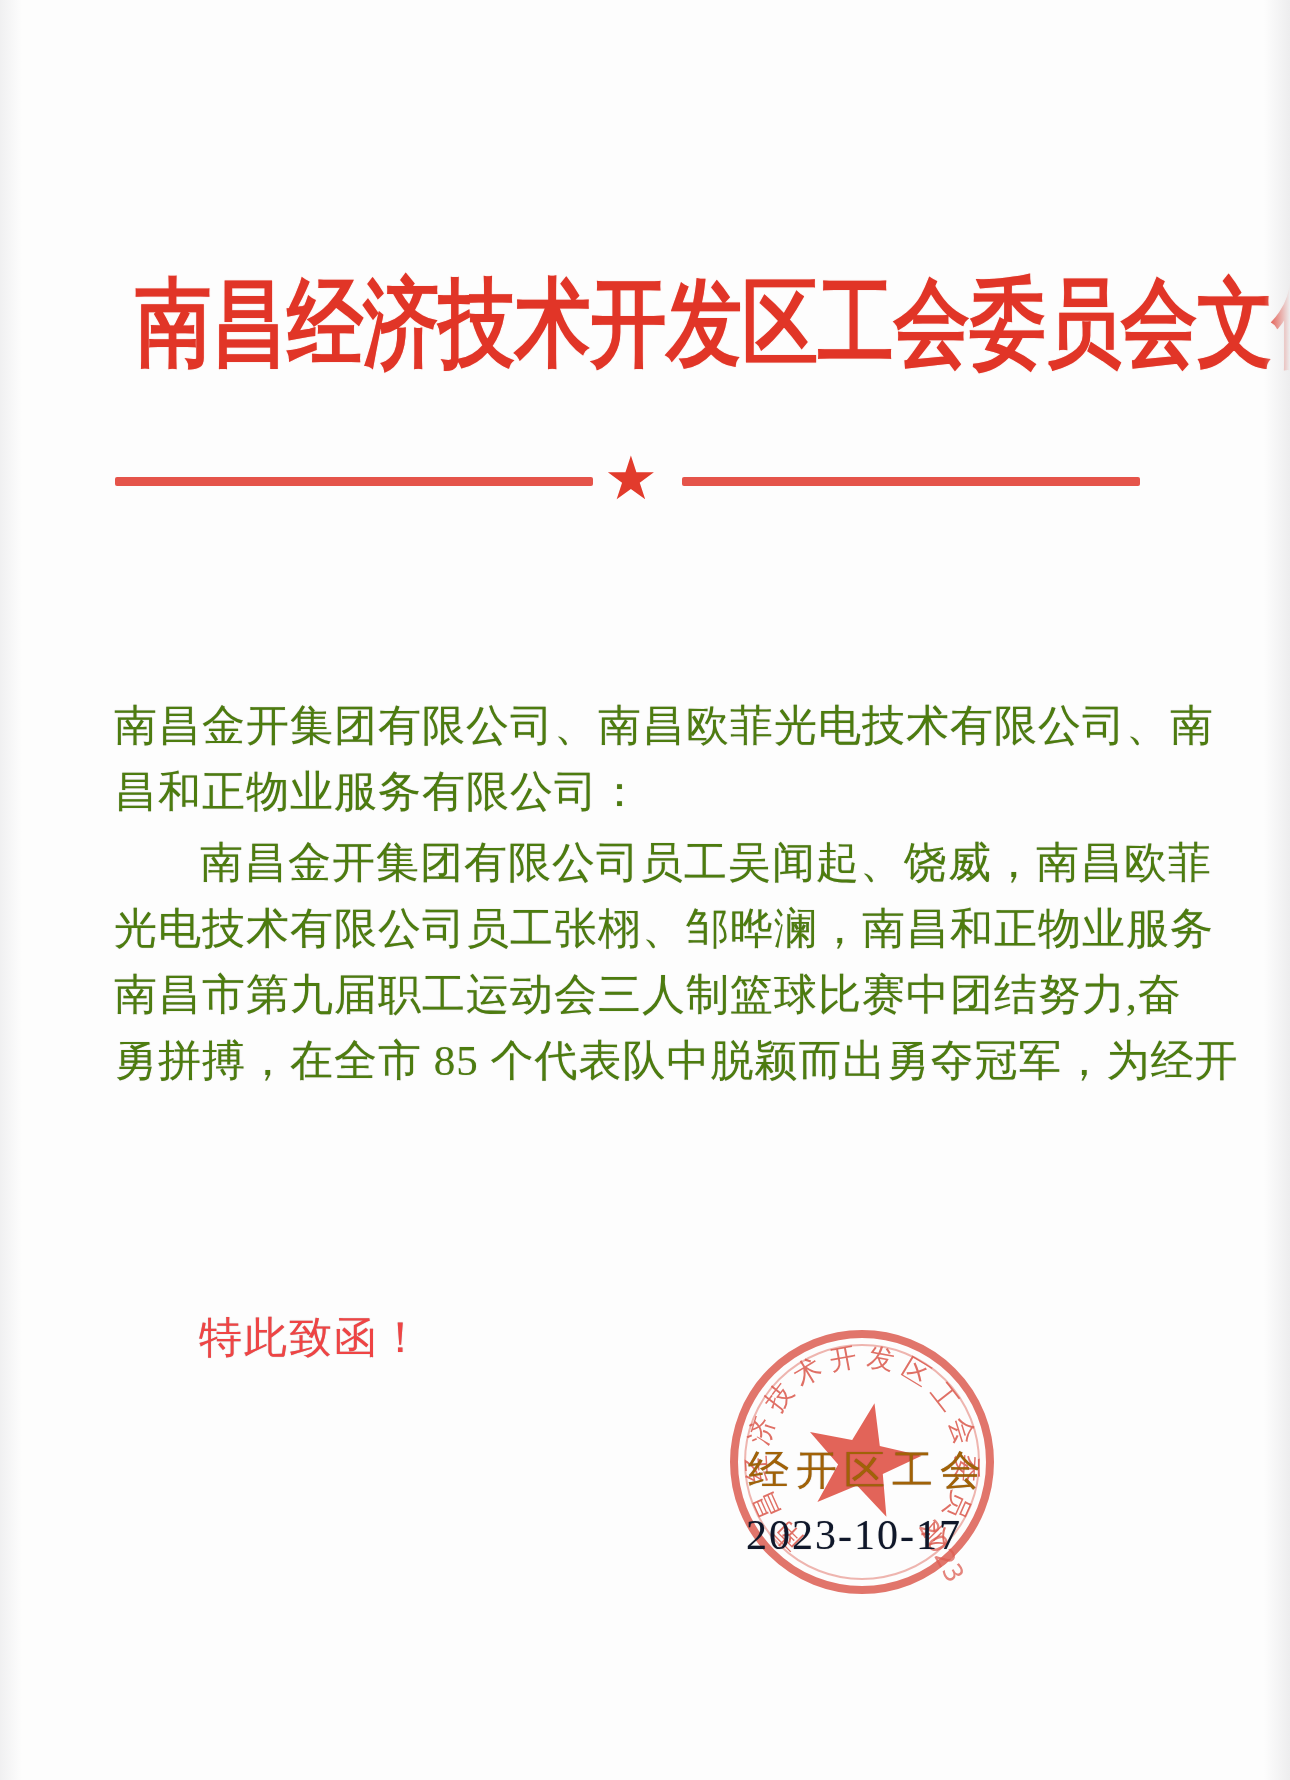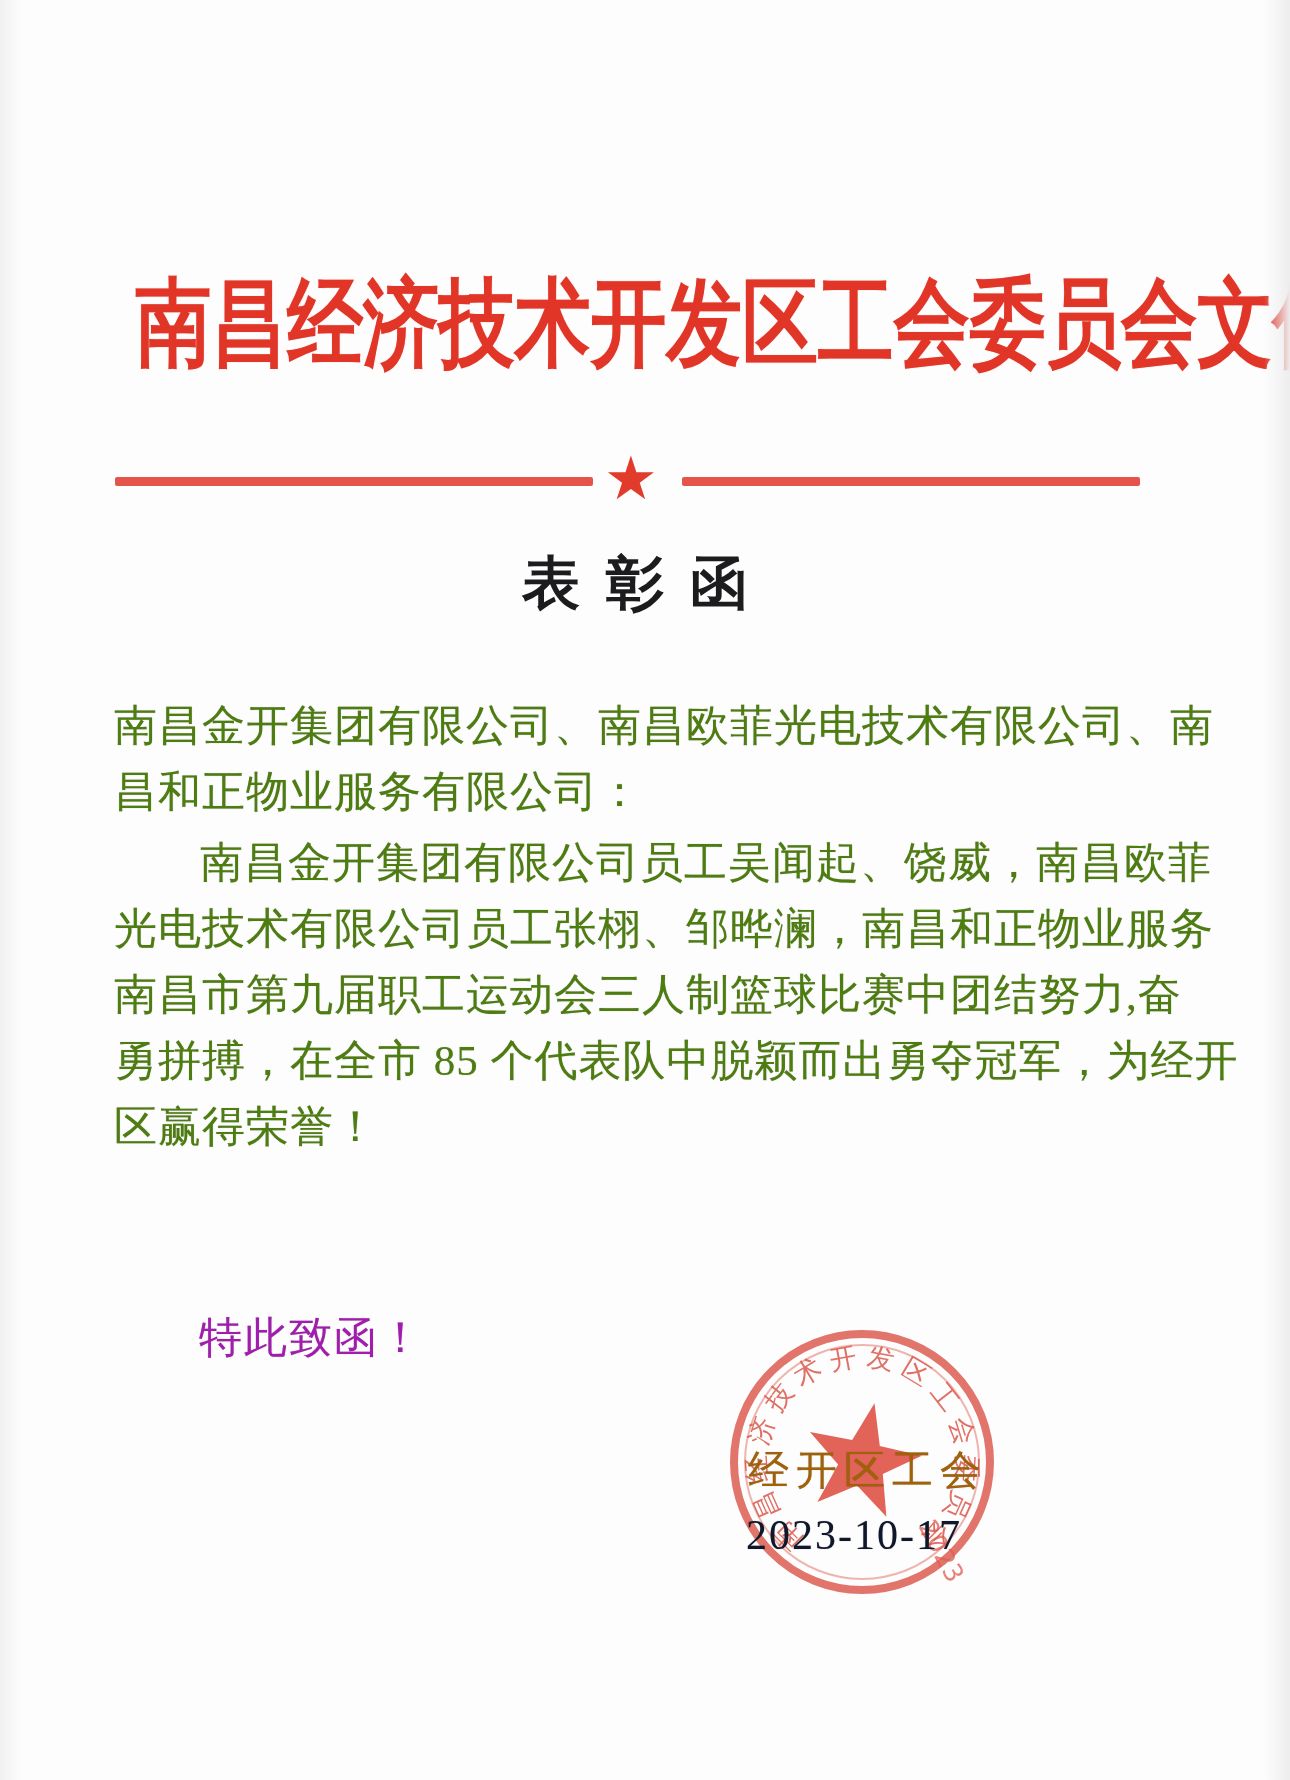--- a/index.html
+++ b/index.html
@@ -66,21 +66,21 @@
     font-size:43px;line-height:66px;
     letter-spacing:1px;white-space:nowrap;
     text-shadow:0 0 1px rgba(30,30,30,.35);
   }
   .address{top:693px;}
   .paragraph{top:830px;}
   .paragraph .line:first-child{text-indent:2em;}
   .closing{
     position:absolute;left:199px;top:1305px;
     font-size:43px;line-height:66px;letter-spacing:2px;
-    color:#a21caf;text-shadow:0 0 1px rgba(30,30,30,.35);
+    color:#ef4444;text-shadow:0 0 1px rgba(30,30,30,.35);
   }
 
   .seal{position:absolute;left:722px;top:1322px;width:280px;height:280px;opacity:.92;}
 
   .signature{
     position:absolute;left:748px;top:1448px;
     font-size:41px;line-height:44px;letter-spacing:7px;
     color:#a16207;white-space:nowrap;
     text-shadow:0 0 1px rgba(20,20,20,.4);
   }
@@ -97,33 +97,31 @@
 <div class="page">
 
   <div class="doc-header">南昌经济技术开发区工会委员会文件</div>
 
   <div class="divider">
     <span class="seg left"></span>
     <span class="star">★</span>
     <span class="seg right"></span>
   </div>
 
-  <h1 class="letter-title">表彰函</h1>
 
   <div class="textblock address">
       <div class="line">南昌金开集团有限公司、南昌欧菲光电技术有限公司、南</div>
       <div class="line">昌和正物业服务有限公司：</div>
     </div>
 
   <div class="textblock paragraph">
       <div class="line">南昌金开集团有限公司员工吴闻起、饶威，南昌欧菲</div>
       <div class="line">光电技术有限公司员工张栩、邹晔澜，南昌和正物业服务</div>
       <div class="line">南昌市第九届职工运动会三人制篮球比赛中团结努力,奋</div>
       <div class="line">勇拼搏，在全市 85 个代表队中脱颖而出勇夺冠军，为经开</div>
-      <div class="line">区赢得荣誉！</div>
     </div>
 
   <div class="closing">特此致函！</div>
 
   <div class="seal">
     <svg width="280" height="280" viewBox="0 0 280 280">
       <circle cx="140" cy="140" r="128" fill="none" stroke="#d94f43" stroke-width="8" opacity="0.85"></circle>
       <circle cx="140" cy="140" r="117" fill="none" stroke="#d94f43" stroke-width="2" opacity="0.45"></circle>
       <polygon points="152.5,81.3 157.8,123.9 199.7,133.7 160.8,152 164.4,194.8 135,163.5 95.4,180.1 116.1,142.5 88,110 130.2,118.1" fill="#dd4537" opacity="0.9"></polygon>
       <g id="seal-arc-text">

